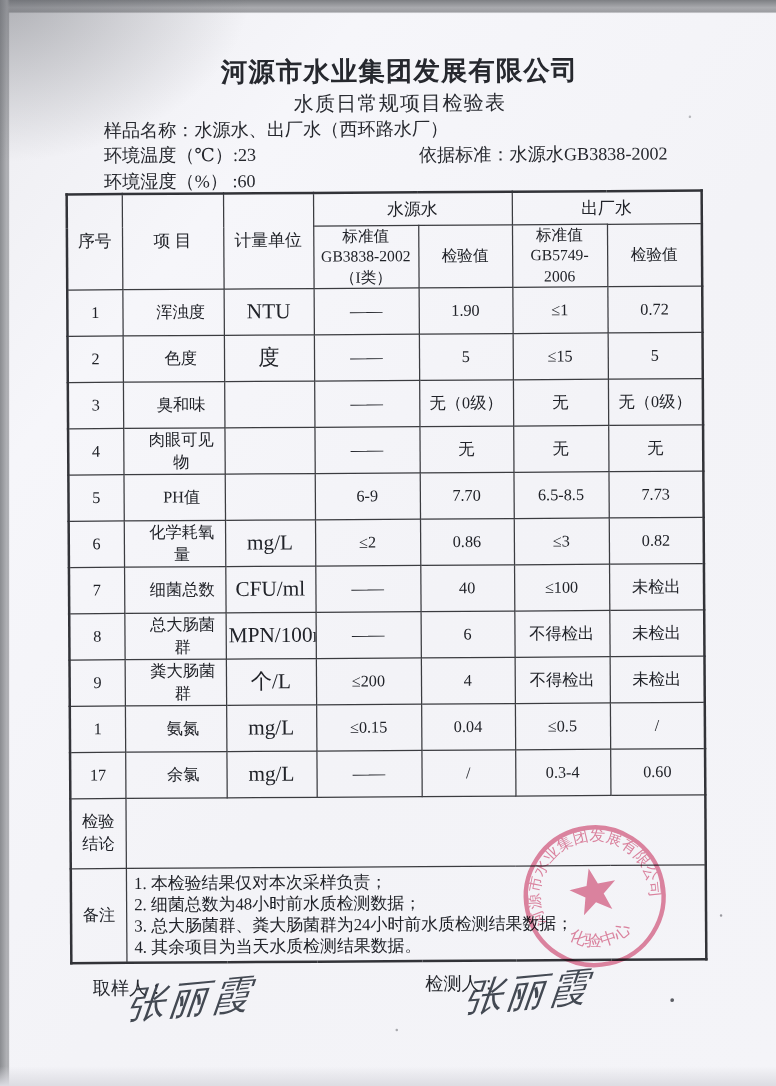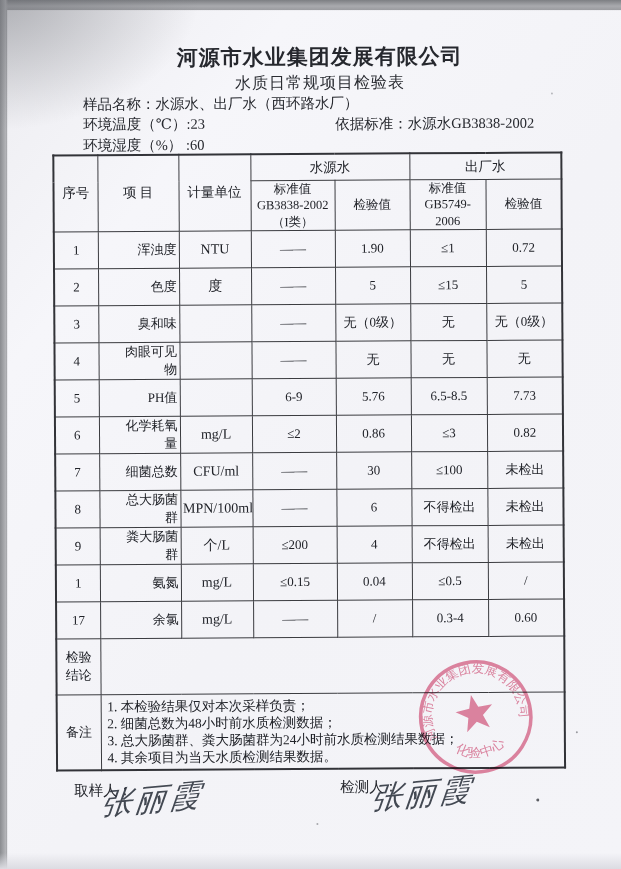--- a/index.html
+++ b/index.html
@@ -49,22 +49,22 @@
   }
   .report-table td {
     border:1.6px solid #3b3c40;
     font-size:13px; text-align:center; vertical-align:middle;
     padding:0 2px; color:#212329; overflow:hidden;
   }
   table.report-table { border:2.2px solid #323338; }
   tr.h1 td { height:25px; font-size:13.5px;margin-top:46px; }
   tr.h2 td { height:46px; font-size:12.5px; line-height:1.3; }
   tr.dr td { height:36px; }
-  td.item { text-align:right; padding-left:14px; }
-  td.unit { font-size:14px; }
+  td.item { text-align:center; padding-left:14px; }
+  td.unit { font-size:17px; }
   .pre { white-space:pre-line; }
   td.small { font-size:11.5px; }
   tr.concl td { height:55px; }
   tr.rem td { height:66px; }
   td.remarks-cell { text-align:left; vertical-align:middle; padding:3px 6px; }
   td.remarks-cell div { font-size:13.5px; line-height:1.26; white-space:nowrap; color:#212329; }
 
   .footer-label { position:absolute; font-size:14.5px; color:#26282e; white-space:nowrap; }
   .f-sampler { left:48px;  top:770px;margin-left:17px; }
   .f-tester  { left:331px; top:768px; }
@@ -161,39 +161,39 @@
         <td>——</td>
         <td>无</td>
         <td>无</td>
         <td>无</td>
       </tr>
       <tr class="dr">
         <td>5</td>
         <td class="item">PH值</td>
         <td class="unit"></td>
         <td>6-9</td>
-        <td>5.76</td>
+        <td>7.70</td>
         <td>6.5-8.5</td>
         <td>7.73</td>
       </tr>
       <tr class="dr">
         <td>6</td>
         <td class="item">化学耗氧量</td>
         <td class="unit">mg/L</td>
         <td>≤2</td>
         <td>0.86</td>
         <td>≤3</td>
         <td>0.82</td>
       </tr>
       <tr class="dr">
         <td>7</td>
         <td class="item">细菌总数</td>
         <td class="unit">CFU/ml</td>
         <td>——</td>
-        <td>30</td>
+        <td>40</td>
         <td>≤100</td>
         <td>未检出</td>
       </tr>
       <tr class="dr">
         <td>8</td>
         <td class="item">总大肠菌群</td>
         <td class="unit">MPN/100ml</td>
         <td>——</td>
         <td>6</td>
         <td>不得检出</td>

